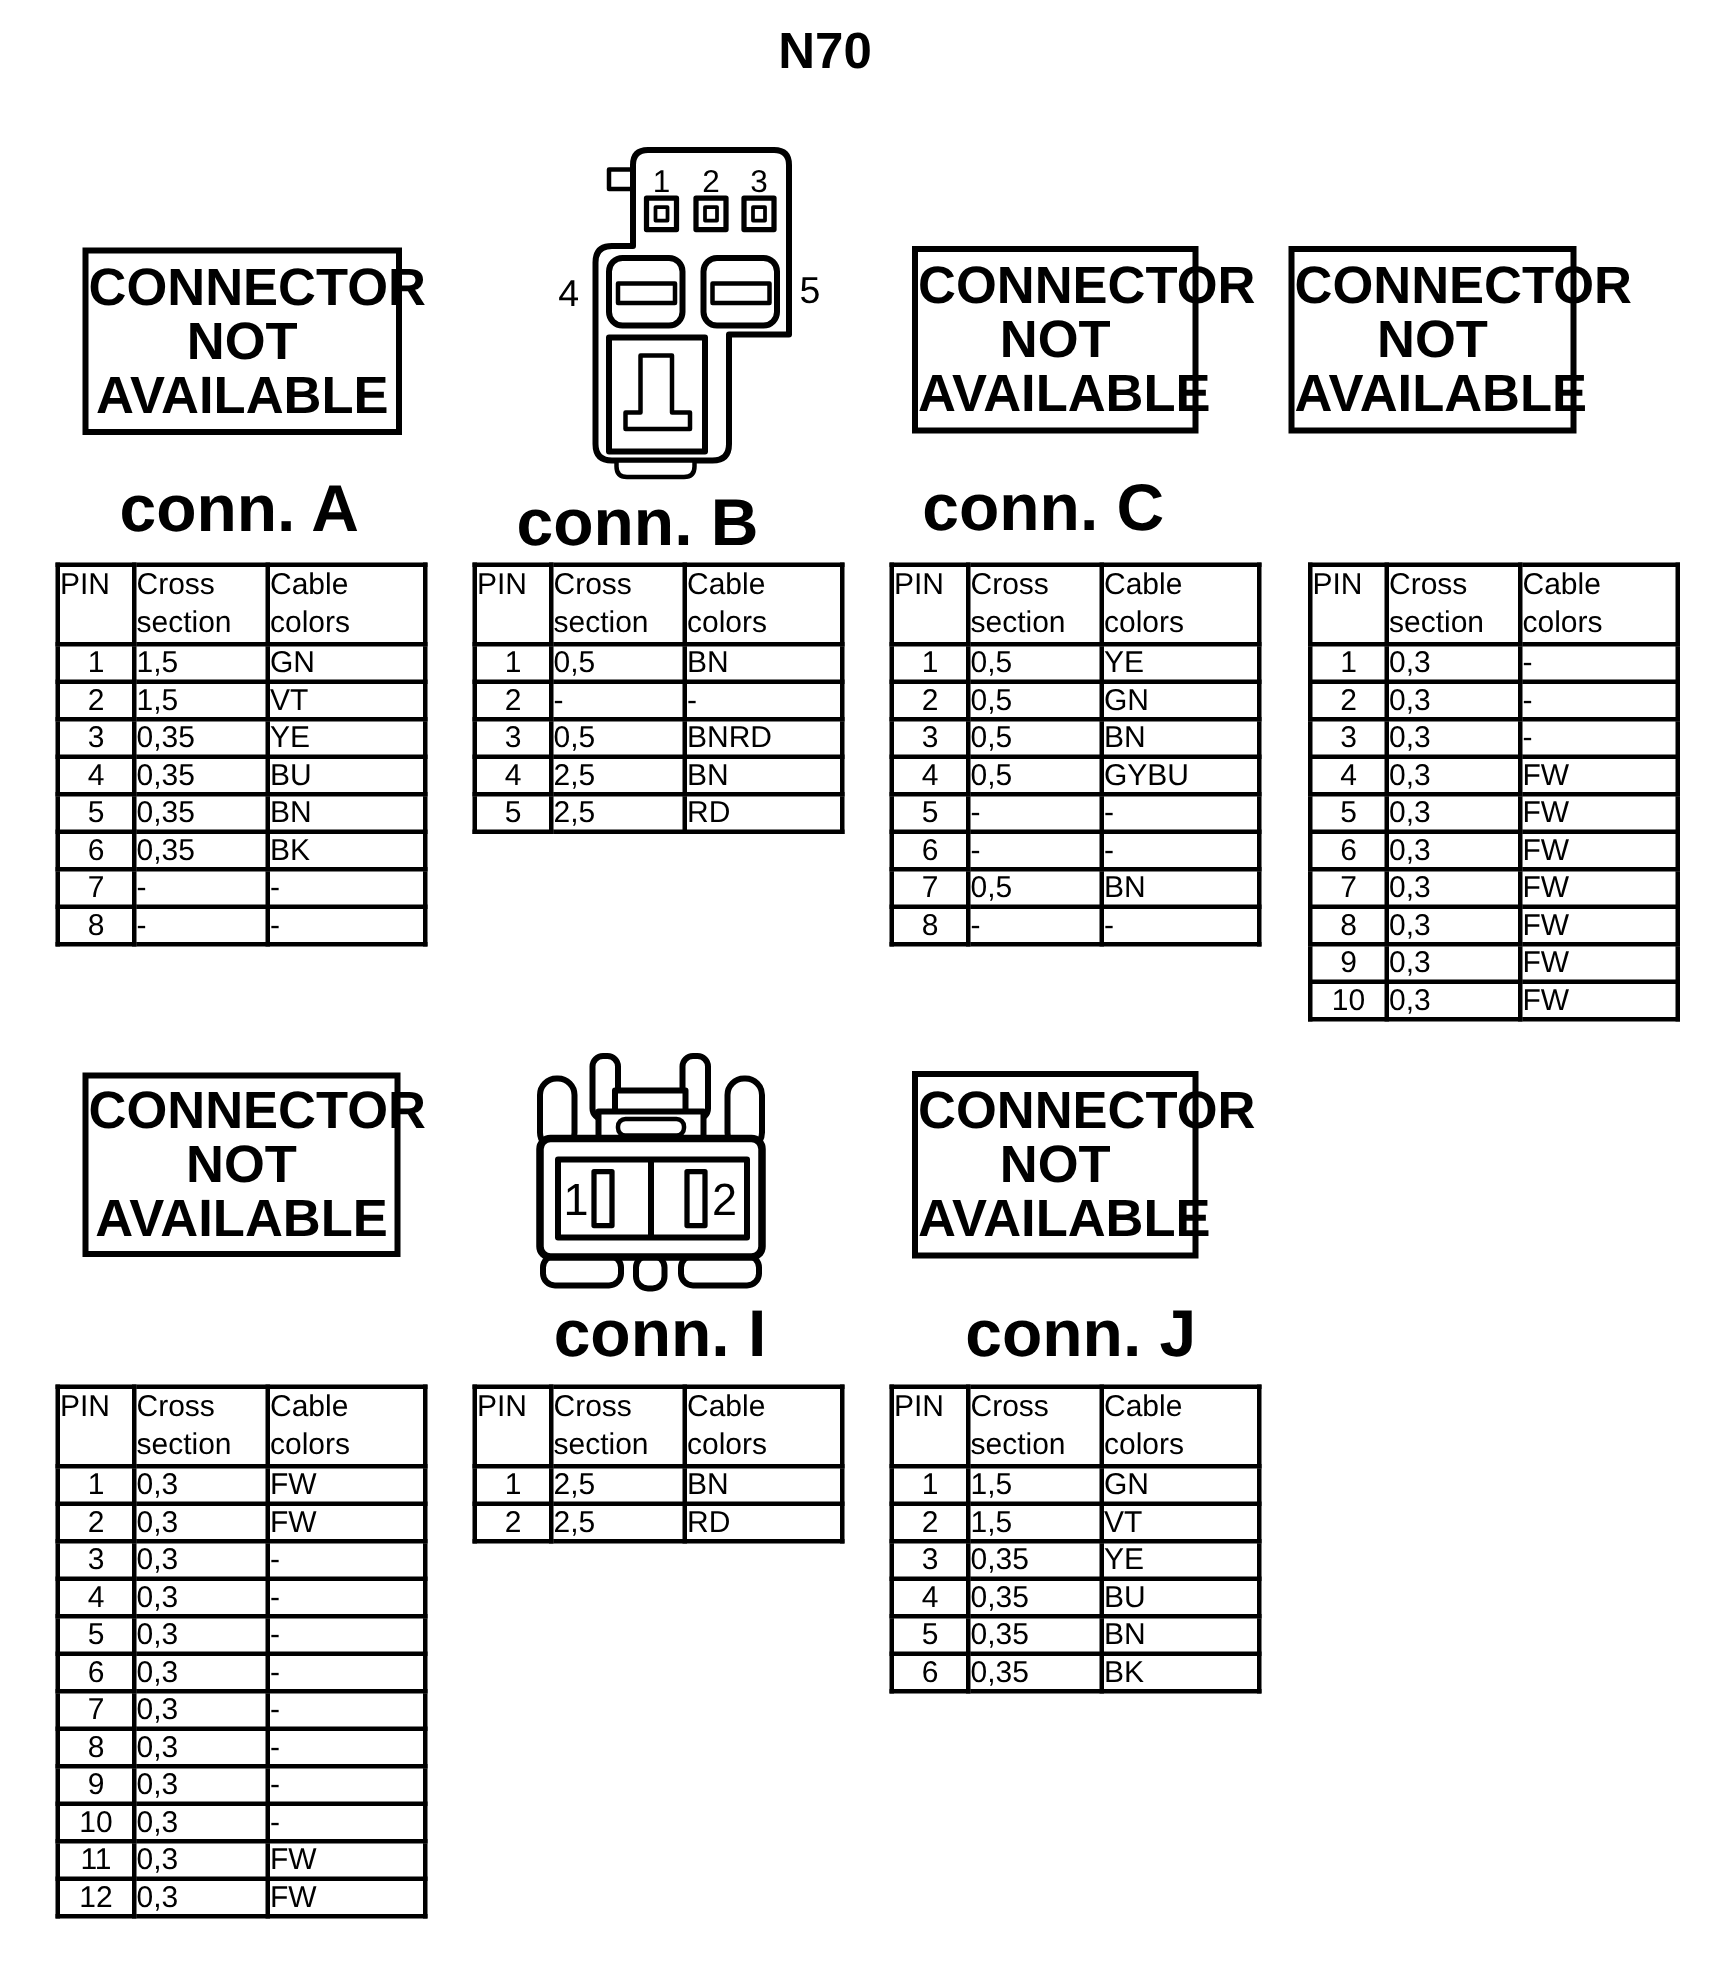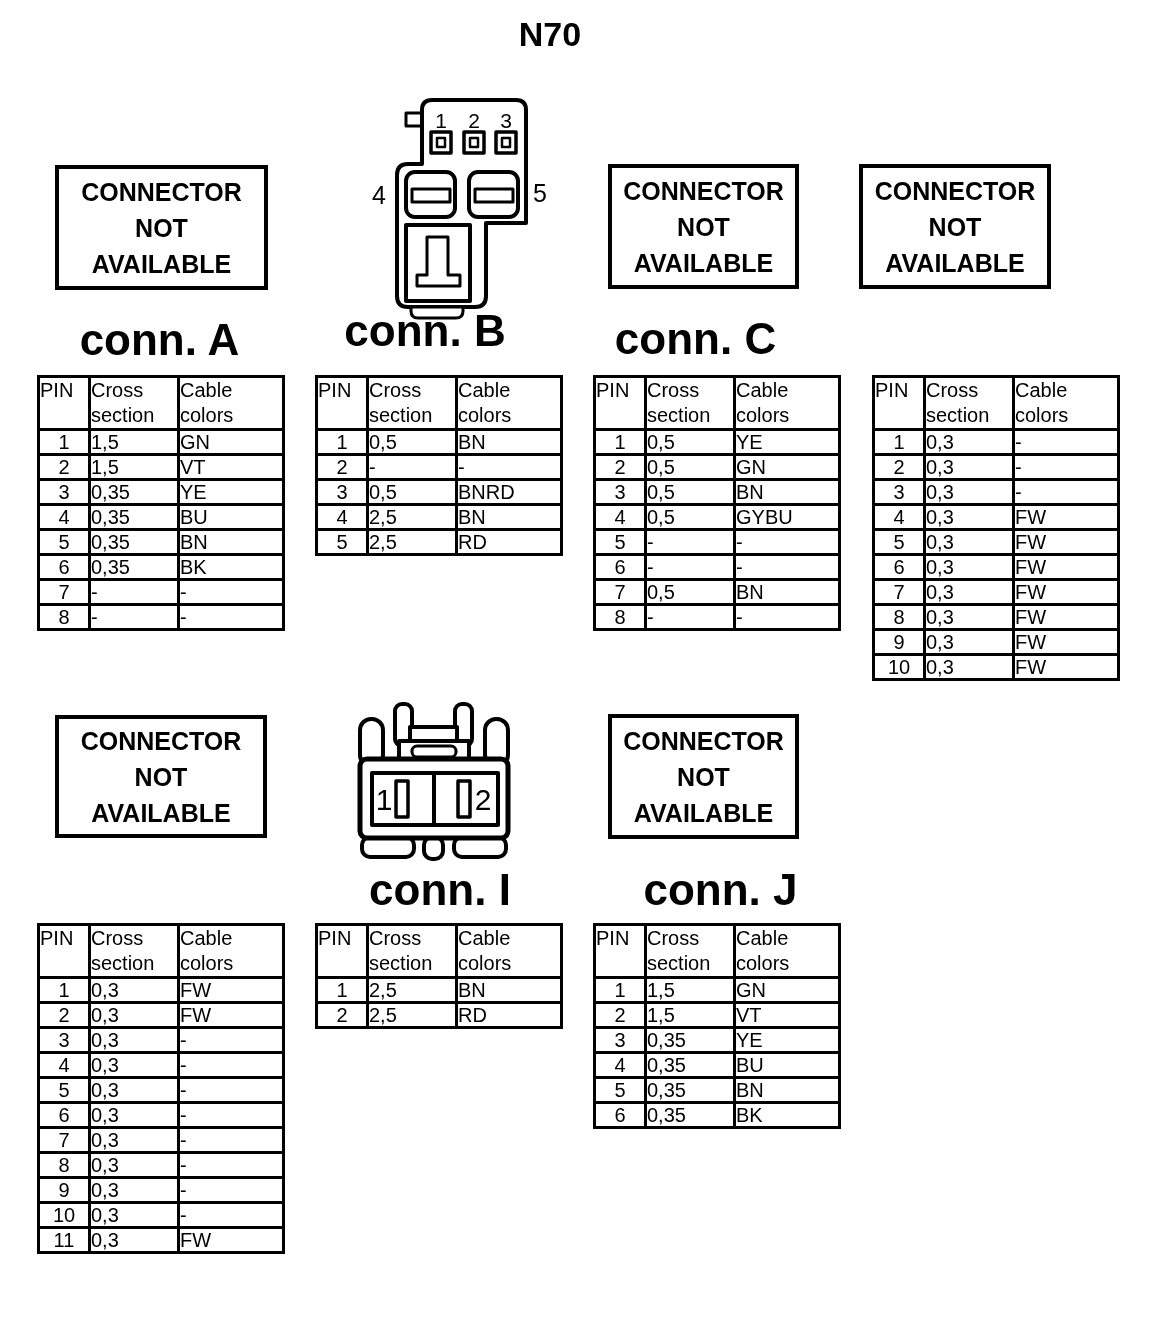--- a/index.html
+++ b/index.html
@@ -6,34 +6,34 @@
   .page {
     position:relative; width:1152px; height:1318px; background:#fff;
     font-family:"Liberation Sans","DejaVu Sans",sans-serif; color:#000; overflow:hidden;
   }
   .title {
     position:absolute; left:400px; top:10px; width:300px;
     font-size:34px; font-weight:bold; text-align:center; line-height:48px;
   }
   .na-box {
     position:absolute; box-sizing:border-box; border:4px solid #000; background:#fff;
-    display:flex; flex-direction:column; justify-content:center; align-items:center;
-    font-size:25px; font-weight:bold; line-height:36px; text-align:center;
+    display:flex; flex-direction:column; justify-content:center; 
+    font-size:35px; font-weight:bold; line-height:36px; text-align:center;
   }
   .box-a { left:55px;  top:165px; width:213px; height:125px; }
   .box-c { left:608px; top:164px; width:191px; height:125px; }
   .box-e { left:859px; top:164px; width:192px; height:125px; }
   .box-h { left:55px;  top:715px; width:212px; height:123px; }
   .box-j { left:608px; top:714px; width:191px; height:125px; }
   .conn-label {
     position:absolute; font-size:44px; font-weight:bold; text-align:center; line-height:46px;
     white-space:nowrap;
   }
   .lab-a { left:37px;  top:317px; width:245px; }
-  .lab-b { left:305px; top:308px; width:240px; }
+  .lab-b { left:305px; top:326px; width:240px; }
   .lab-c { left:593px; top:316px; width:205px; }
   .lab-e { left:853px; top:316px; width:206px; }
   .lab-h { left:37px;  top:867px; width:265px; }
   .lab-i { left:330px; top:867px; width:220px; }
   .lab-j { left:608px; top:867px; width:225px; }
   table.pinout {
     position:absolute; border-collapse:collapse; table-layout:fixed; background:#fff;
   }
   table.pinout th, table.pinout td {
     border:3px solid #000; font-size:20px; font-weight:normal; padding:0;
@@ -444,20 +444,25 @@
         <tr>
           <td class="col-pin">10</td>
           <td class="col-cross">0,3</td>
           <td class="col-colors">-</td>
         </tr>
         <tr>
           <td class="col-pin">11</td>
           <td class="col-cross">0,3</td>
           <td class="col-colors">FW</td>
         </tr>
+        <tr>
+          <td class="col-pin">12</td>
+          <td class="col-cross">0,3</td>
+          <td class="col-colors">FW</td>
+        </tr>
       </tbody>
   </table>
 
   <table class="pinout t-i">
     <colgroup>
         <col style="width:51px">
         <col style="width:89px">
         <col style="width:105px">
       </colgroup>
     <thead>

